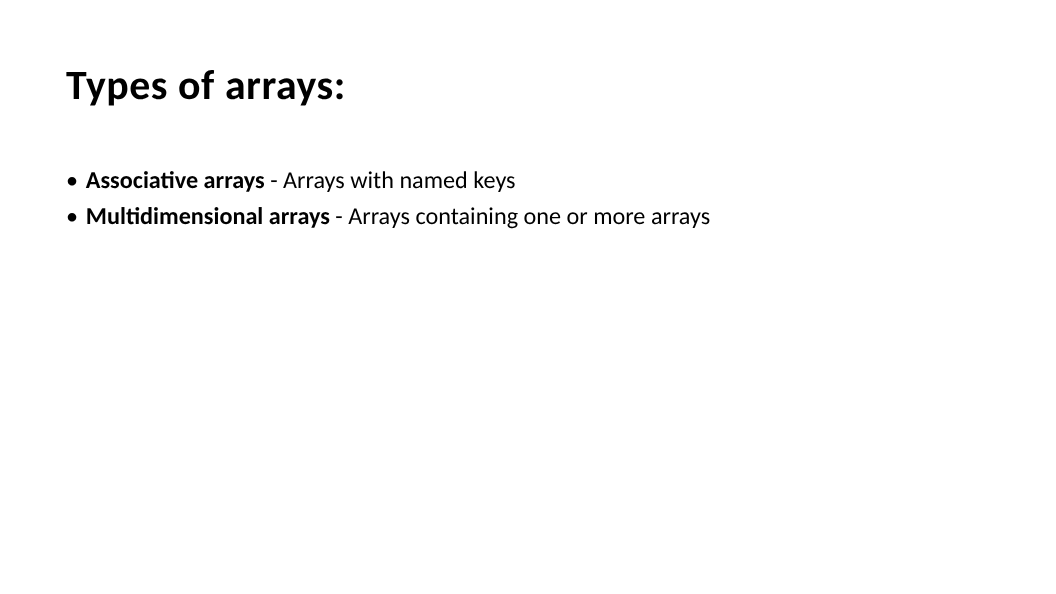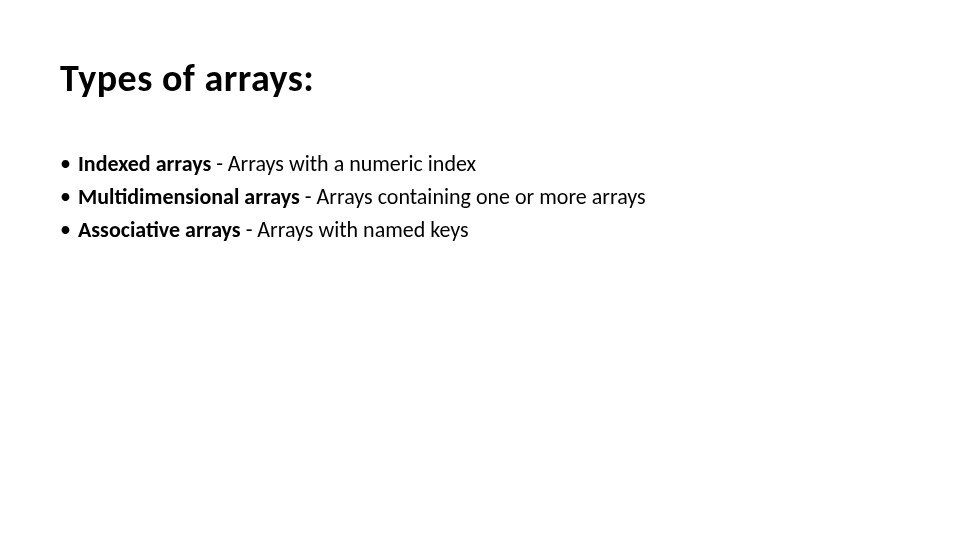--- a/index.html
+++ b/index.html
@@ -45,21 +45,18 @@
       font-weight: 400;
     }
   </style>
 </head>
 <body>
 
 <h1 class="title">Types of arrays:</h1>
 
 <ul class="bullet-list">
   <li class="bullet-item">
-    <span class="term">Indexed arrays</span><span class="desc"> - Arrays with a numeric index</span>
+    <span class="term">Associative arrays</span><span class="desc"> - Arrays with named keys</span>
   </li>
   <li class="bullet-item">
     <span class="term">Multidimensional arrays</span><span class="desc"> - Arrays containing one or more arrays</span>
   </li>
-  <li class="bullet-item">
-    <span class="term">Associative arrays</span><span class="desc"> - Arrays with named keys</span>
-  </li>
 </ul>
 
 </body></html>

